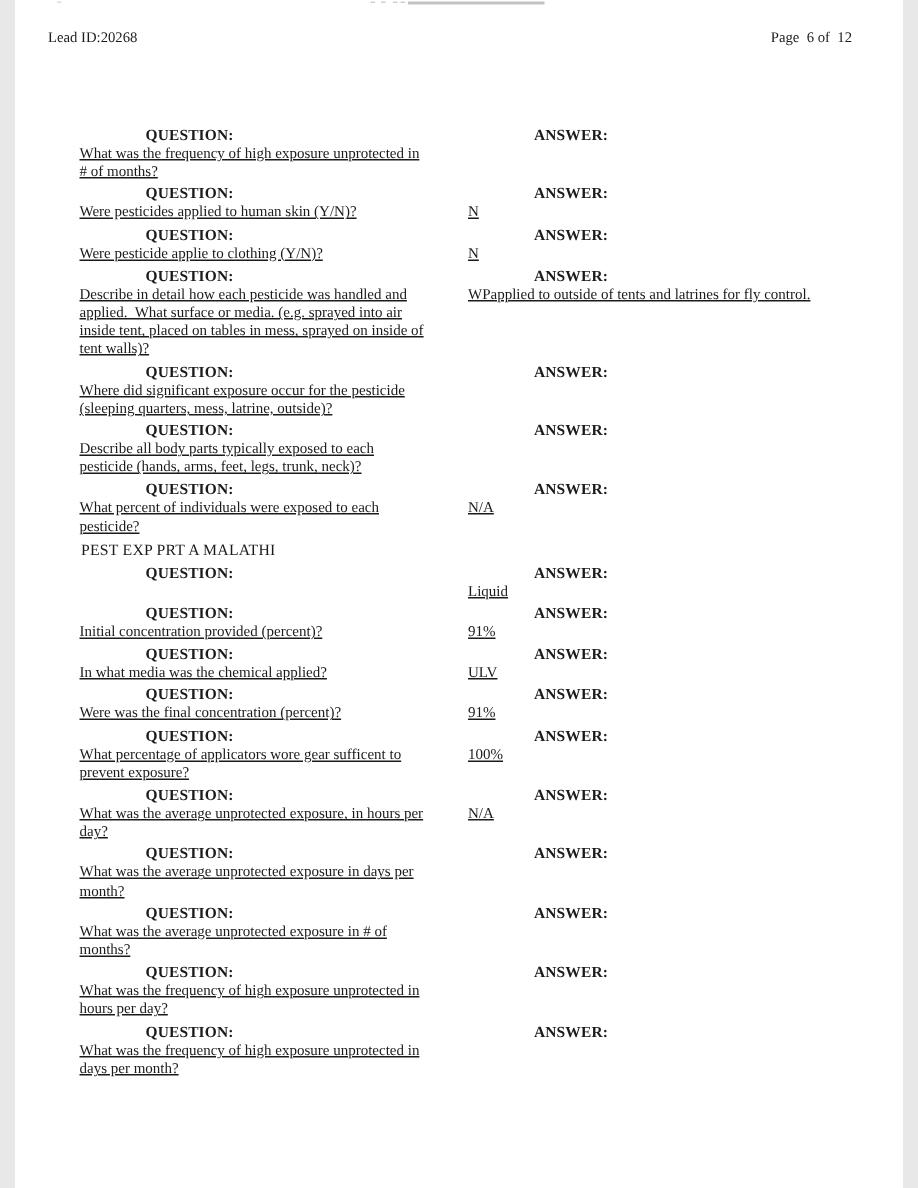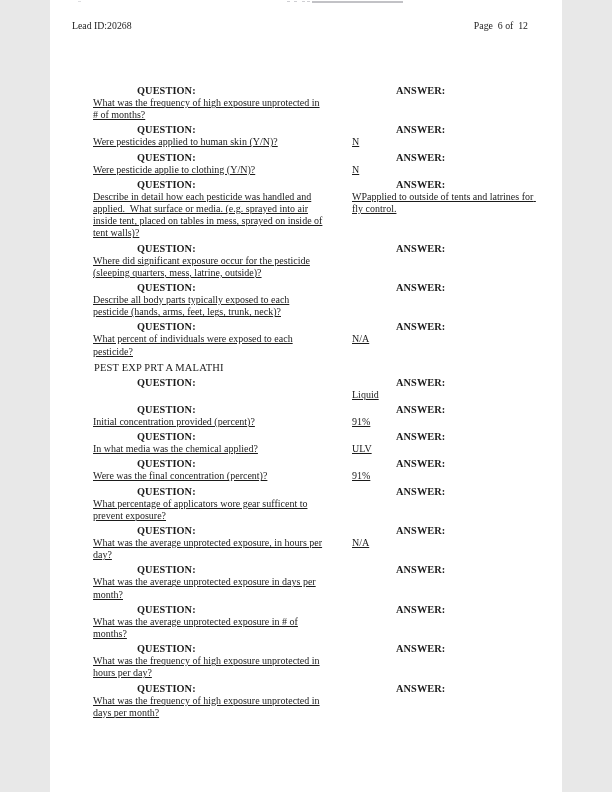--- a/index.html
+++ b/index.html
@@ -1,18 +1,18 @@
 <!DOCTYPE html>
 <html><head>
 <meta charset="utf-8">
 <style>
   html,body { margin:0; padding:0; background:#e8e8e8; }
   .page {
     position: relative;
-    width: 512px;
+    width: 592px;
     height: 792px;
     margin: 0 auto;
     background: #ffffff;
     font-family: "Liberation Serif", "DejaVu Serif", serif;
     color: #1b1b1b;
     overflow: hidden;
   }
   
   .scan-artifact { position:absolute; top:0; left:0; width:612px; height:4px; }
   .scan-artifact .bar { position:absolute; top:1px; left:262px; width:91px; height:2px; background:#c2c2c6; }
@@ -221,20 +221,21 @@
   </div>
 
   <div class="qa-row">
     <div class="q-cell">
       <div class="label q-label">QUESTION:</div>
       <div class="q-text">What percentage of applicators wore gear sufficent to
 prevent exposure?</div>
     </div>
     <div class="a-cell">
       <div class="label a-label">ANSWER:</div>
+      <div class="a-text">100%</div>
     </div>
   </div>
 
   <div class="qa-row">
     <div class="q-cell">
       <div class="label q-label">QUESTION:</div>
       <div class="q-text">What was the average unprotected exposure, in hours per
 day?</div>
     </div>
     <div class="a-cell">

